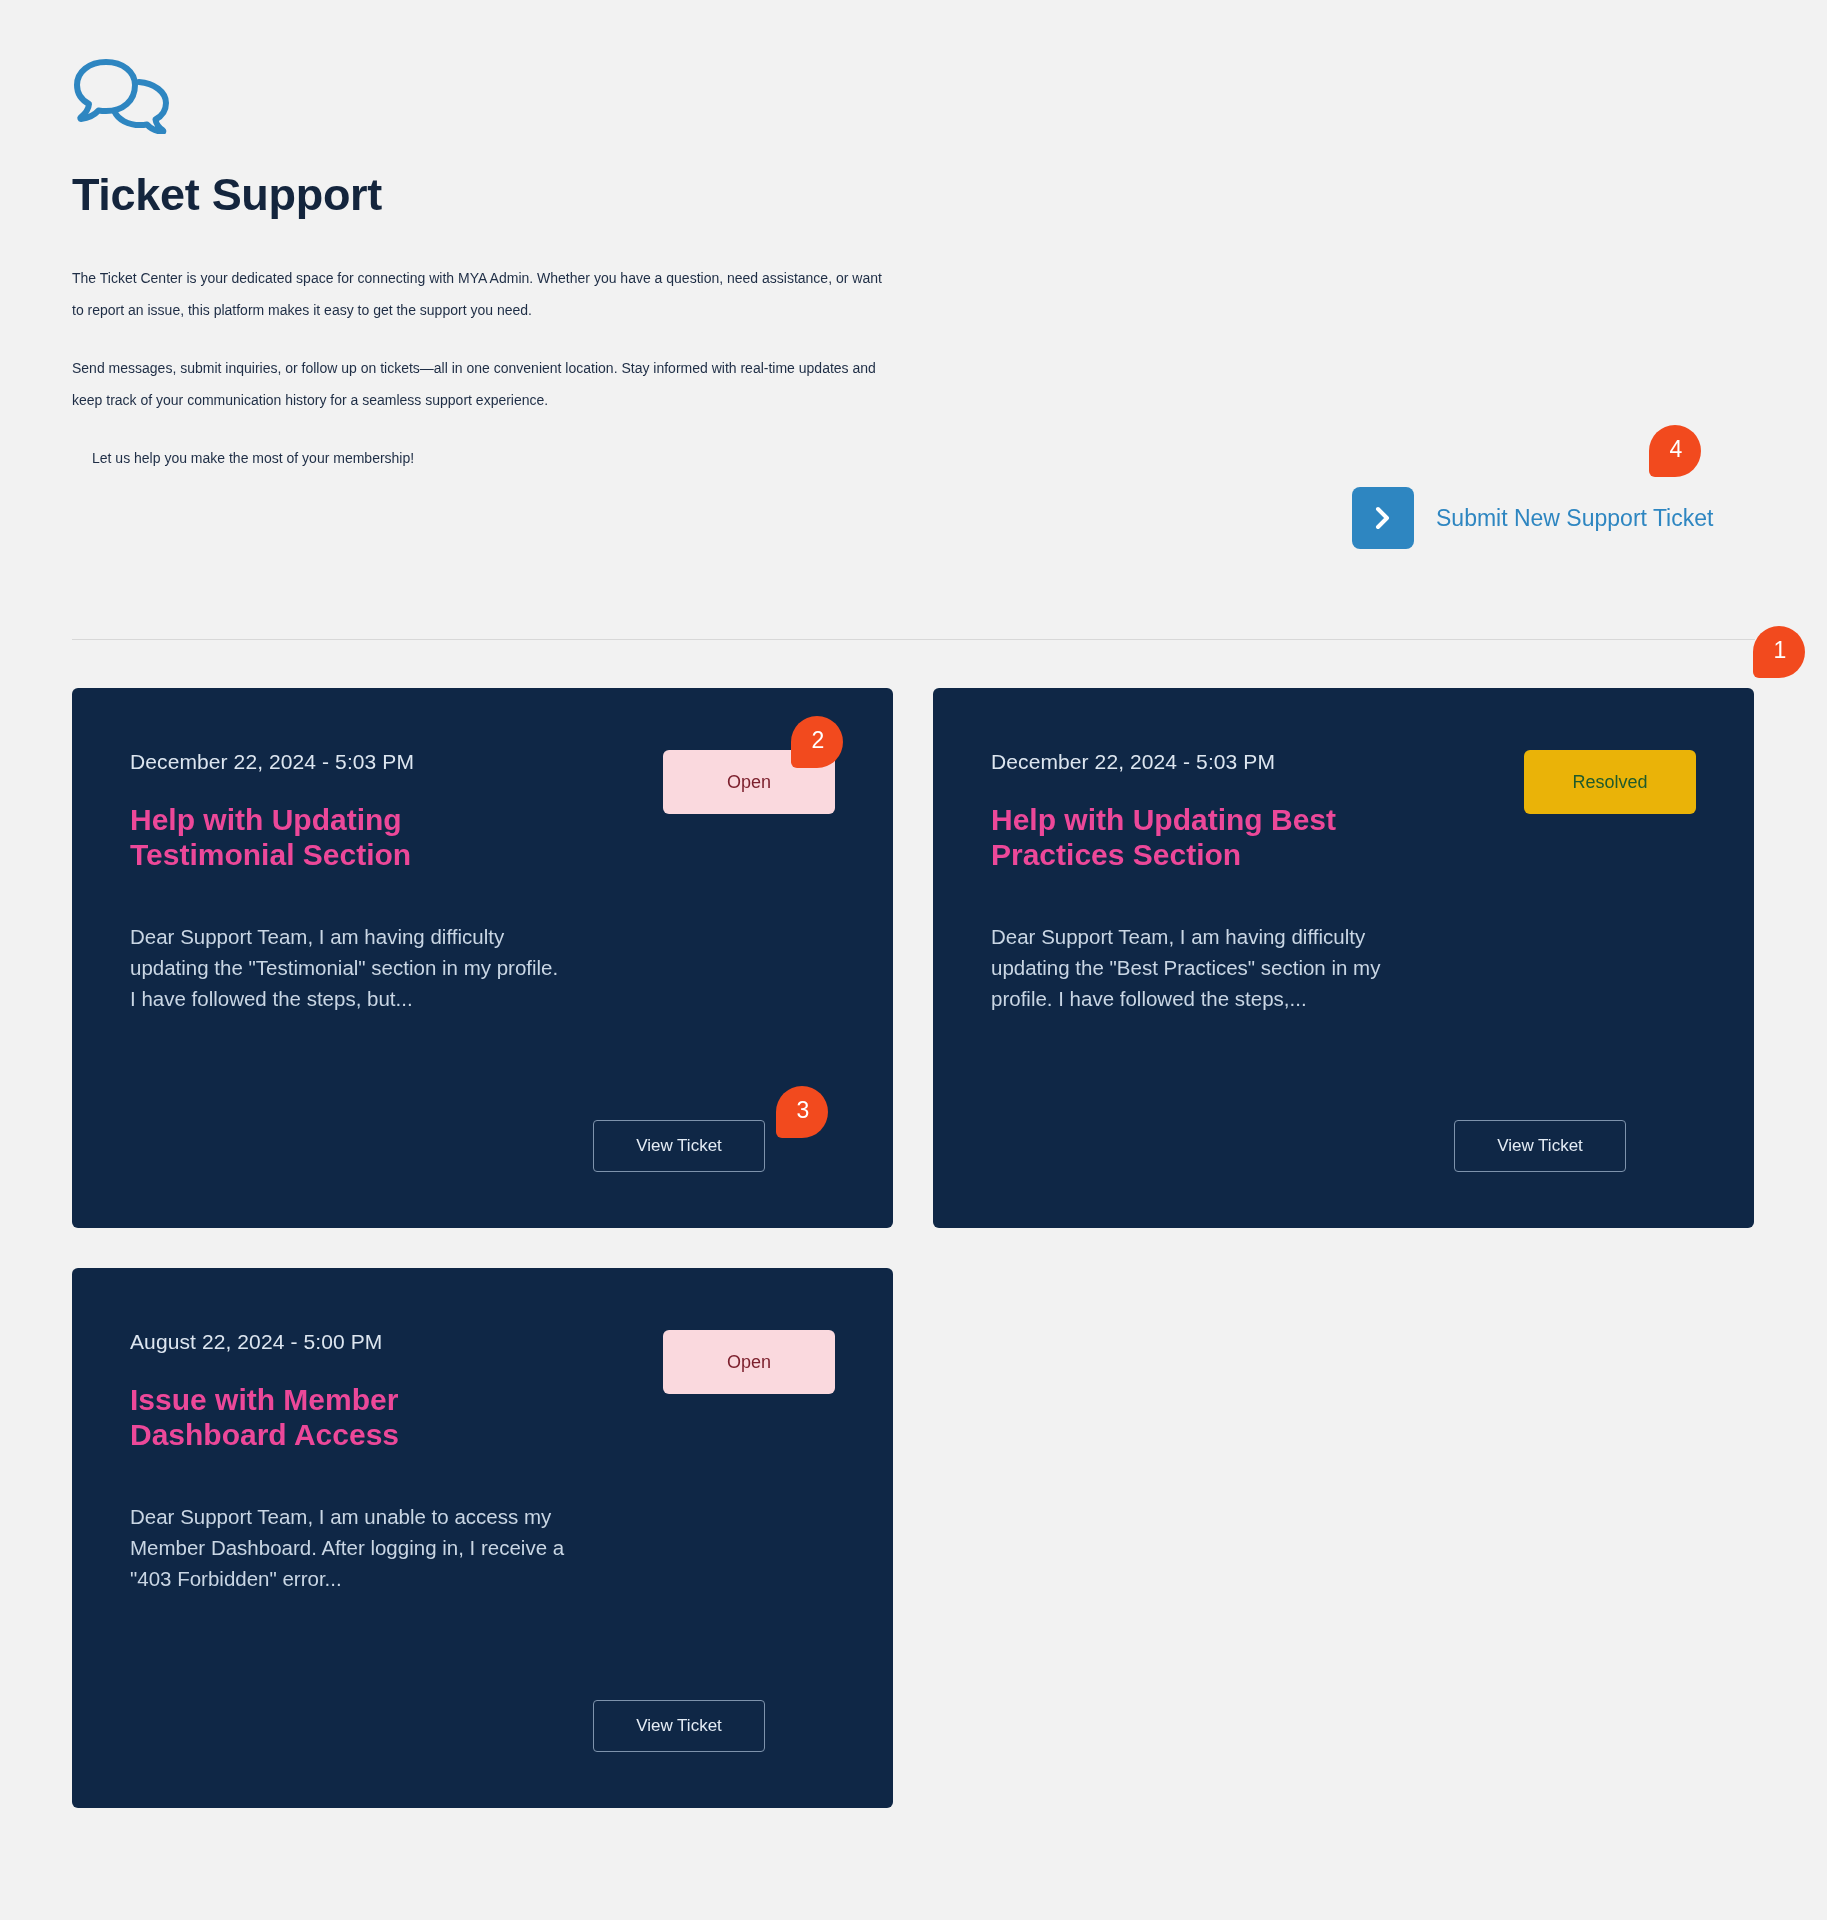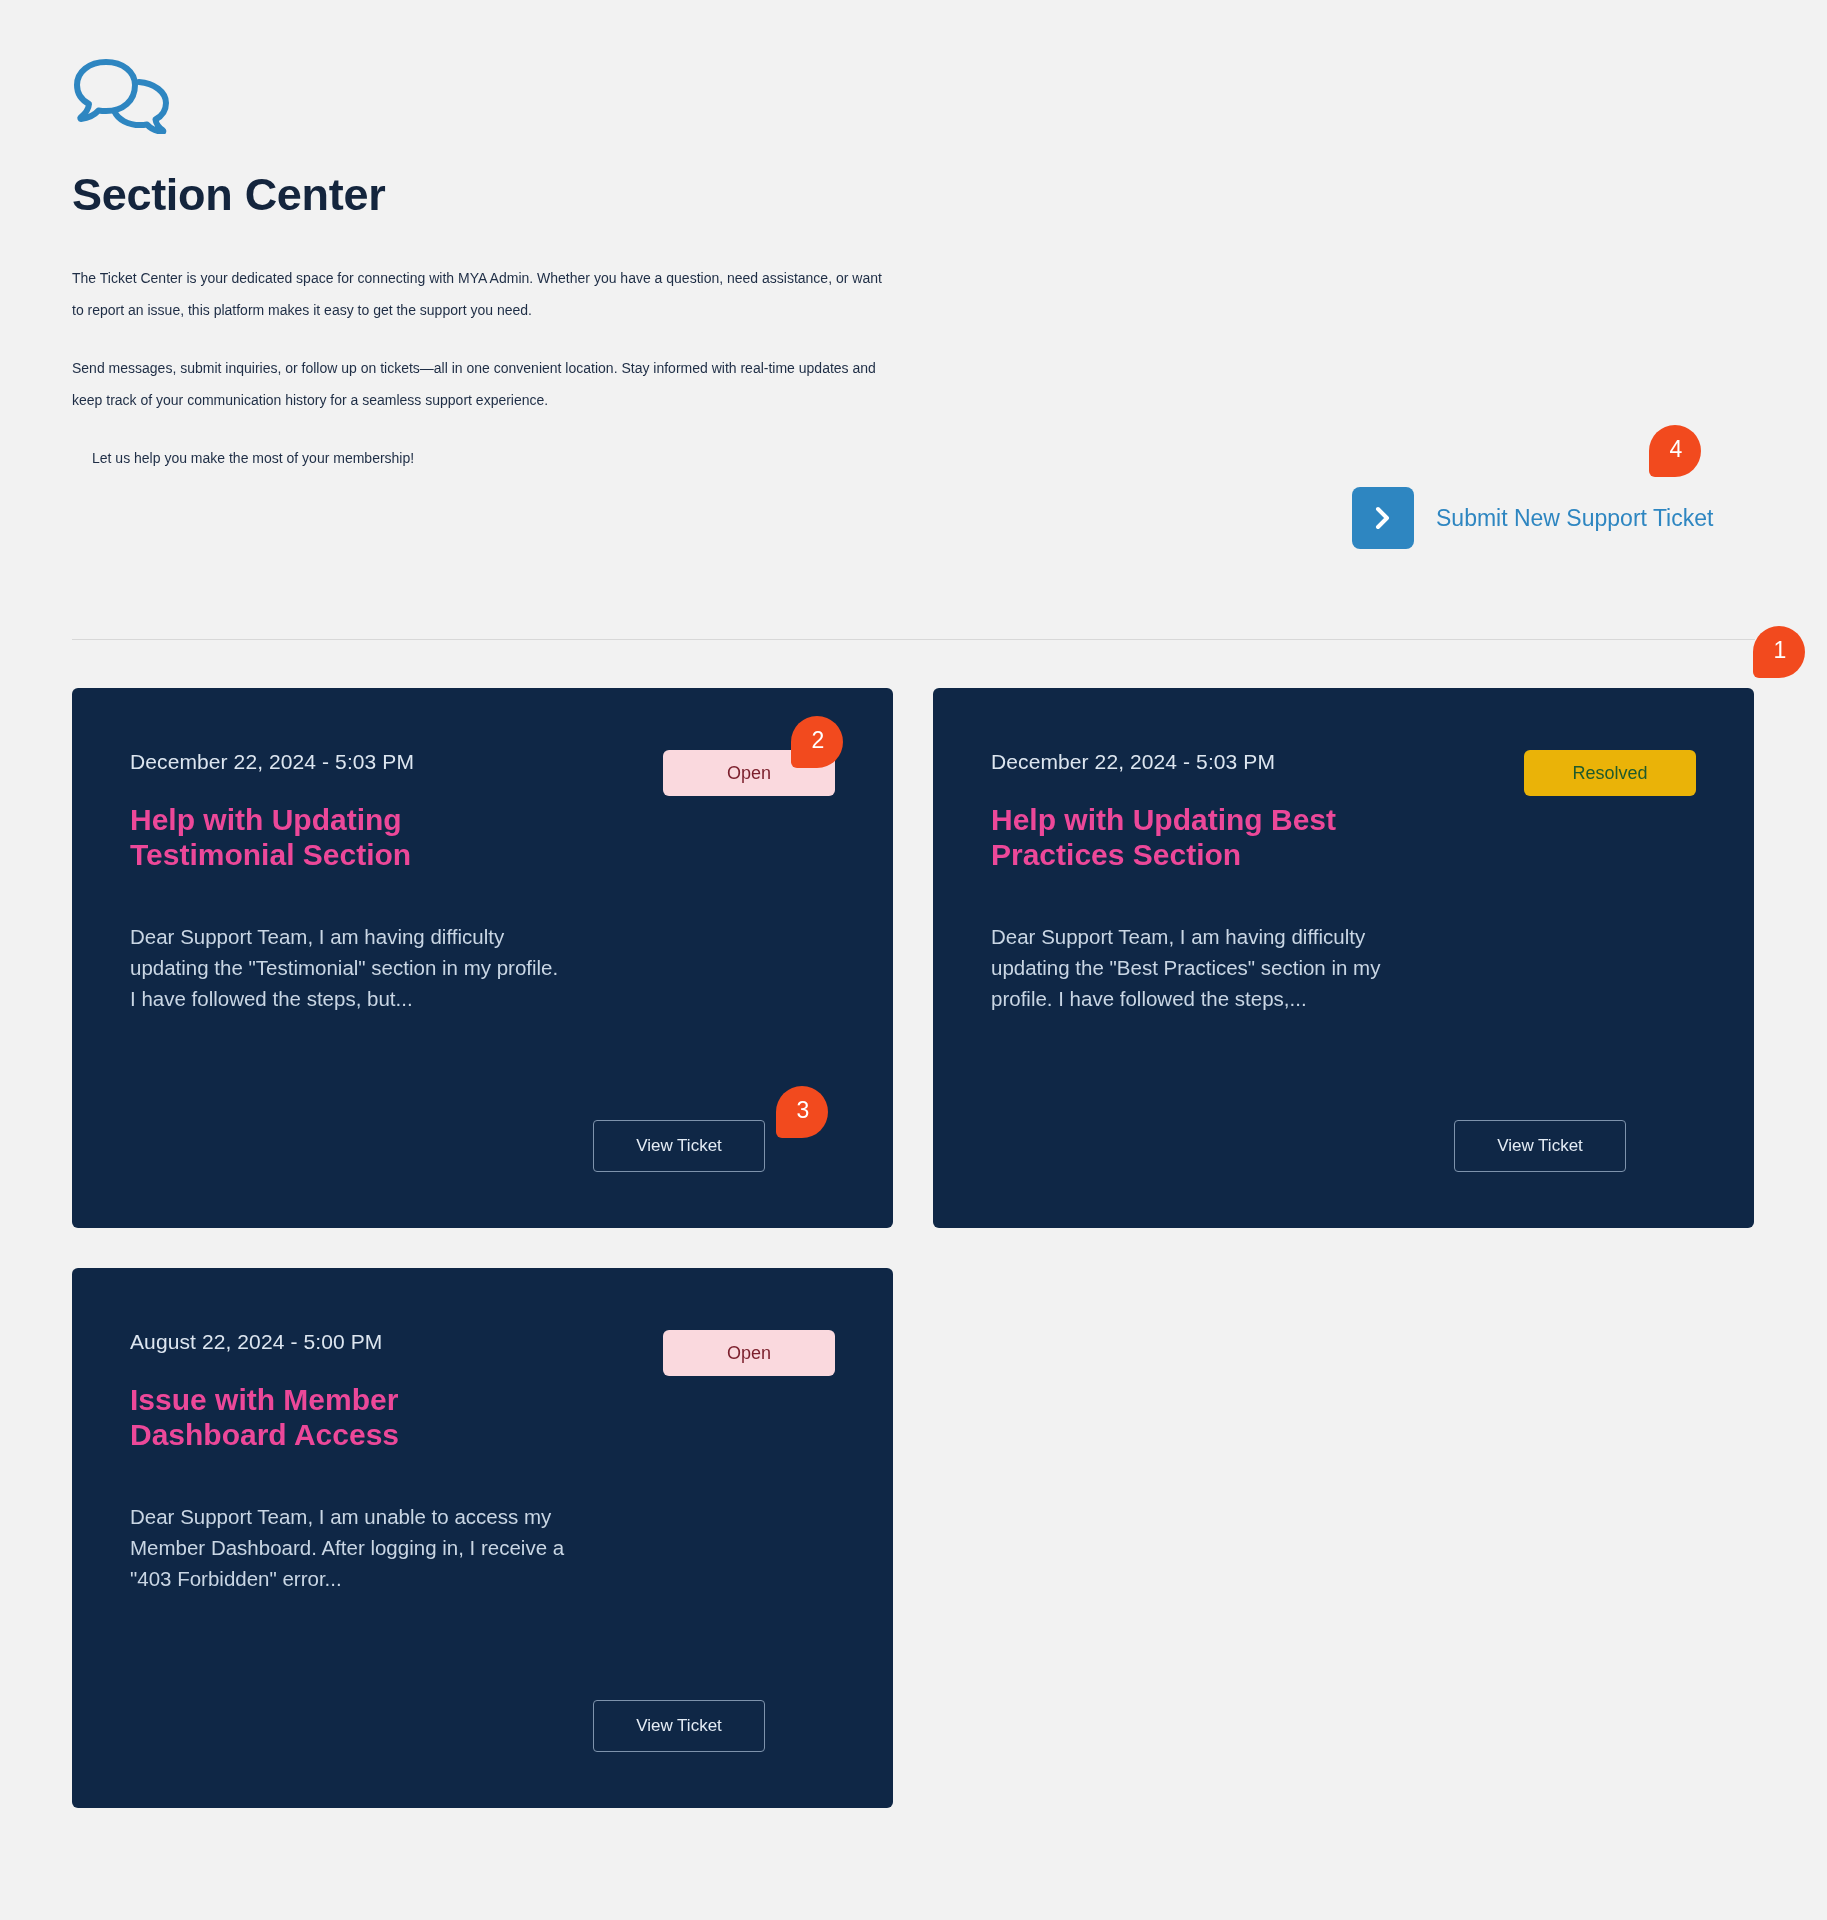--- a/index.html
+++ b/index.html
@@ -135,21 +135,21 @@
     font-size: 30px;
     font-weight: bold;
     color: #ec4899;
     line-height: 1.18;
     max-width: 420px;
   }
 
   .status-badge {
     flex: none;
     width: 172px;
-    height: 46px;
+    height: 64px;
     border-radius: 6px;
     display: flex;
     align-items: center;
     justify-content: center;
     font-size: 18px;
   }
 
   .status-open {
     background: #fad9de;
     color: #7b1f2c;
@@ -226,21 +226,21 @@
 <body>
 
 <div class="page">
 
   <div class="header">
     <svg class="chat-icon" viewBox="0 0 100 78">
       <path d="M34 6 C17 6 5 16 5 29 C5 37 9.5 44 17 48 C16.5 54 13 58 8.5 61.5 C8 62 8.3 63 9 62.9 C17 62 23 58.5 26.5 54.5 C28.9 54.9 31.4 55.1 34 55.1 C51 55.1 63 45 63 29 C63 16 51 6 34 6 Z" fill="none" stroke="#2e86c1" stroke-width="6" stroke-linejoin="round"></path>
       <path d="M67 26 C82 27 94 36 94 47 C94 54 90 60 83.5 63.5 C84 68 87 71.5 91 74.5 C91.6 75 91.3 76 90.6 75.9 C83.5 75.1 78 72 75 68.5 C72.8 68.9 70.5 69.1 68.2 69.1 C56 69.1 46 63.5 42.5 55.5" fill="none" stroke="#2e86c1" stroke-width="6" stroke-linejoin="round" stroke-linecap="round"></path>
     </svg>
 
-    <h1 class="page-title">Section Center</h1>
+    <h1 class="page-title">Ticket Support</h1>
 
     <div class="intro">
       <p>The Ticket Center is your dedicated space for connecting with MYA Admin. Whether you have a question, need assistance, or want to report an issue, this platform makes it easy to get the support you need.</p>
       <p>Send messages, submit inquiries, or follow up on tickets—all in one convenient location. Stay informed with real-time updates and keep track of your communication history for a seamless support experience.</p>
       <p>Let us help you make the most of your membership!</p>
     </div>
   </div>
 
   <div class="cta">
     <div class="cta-arrow">

